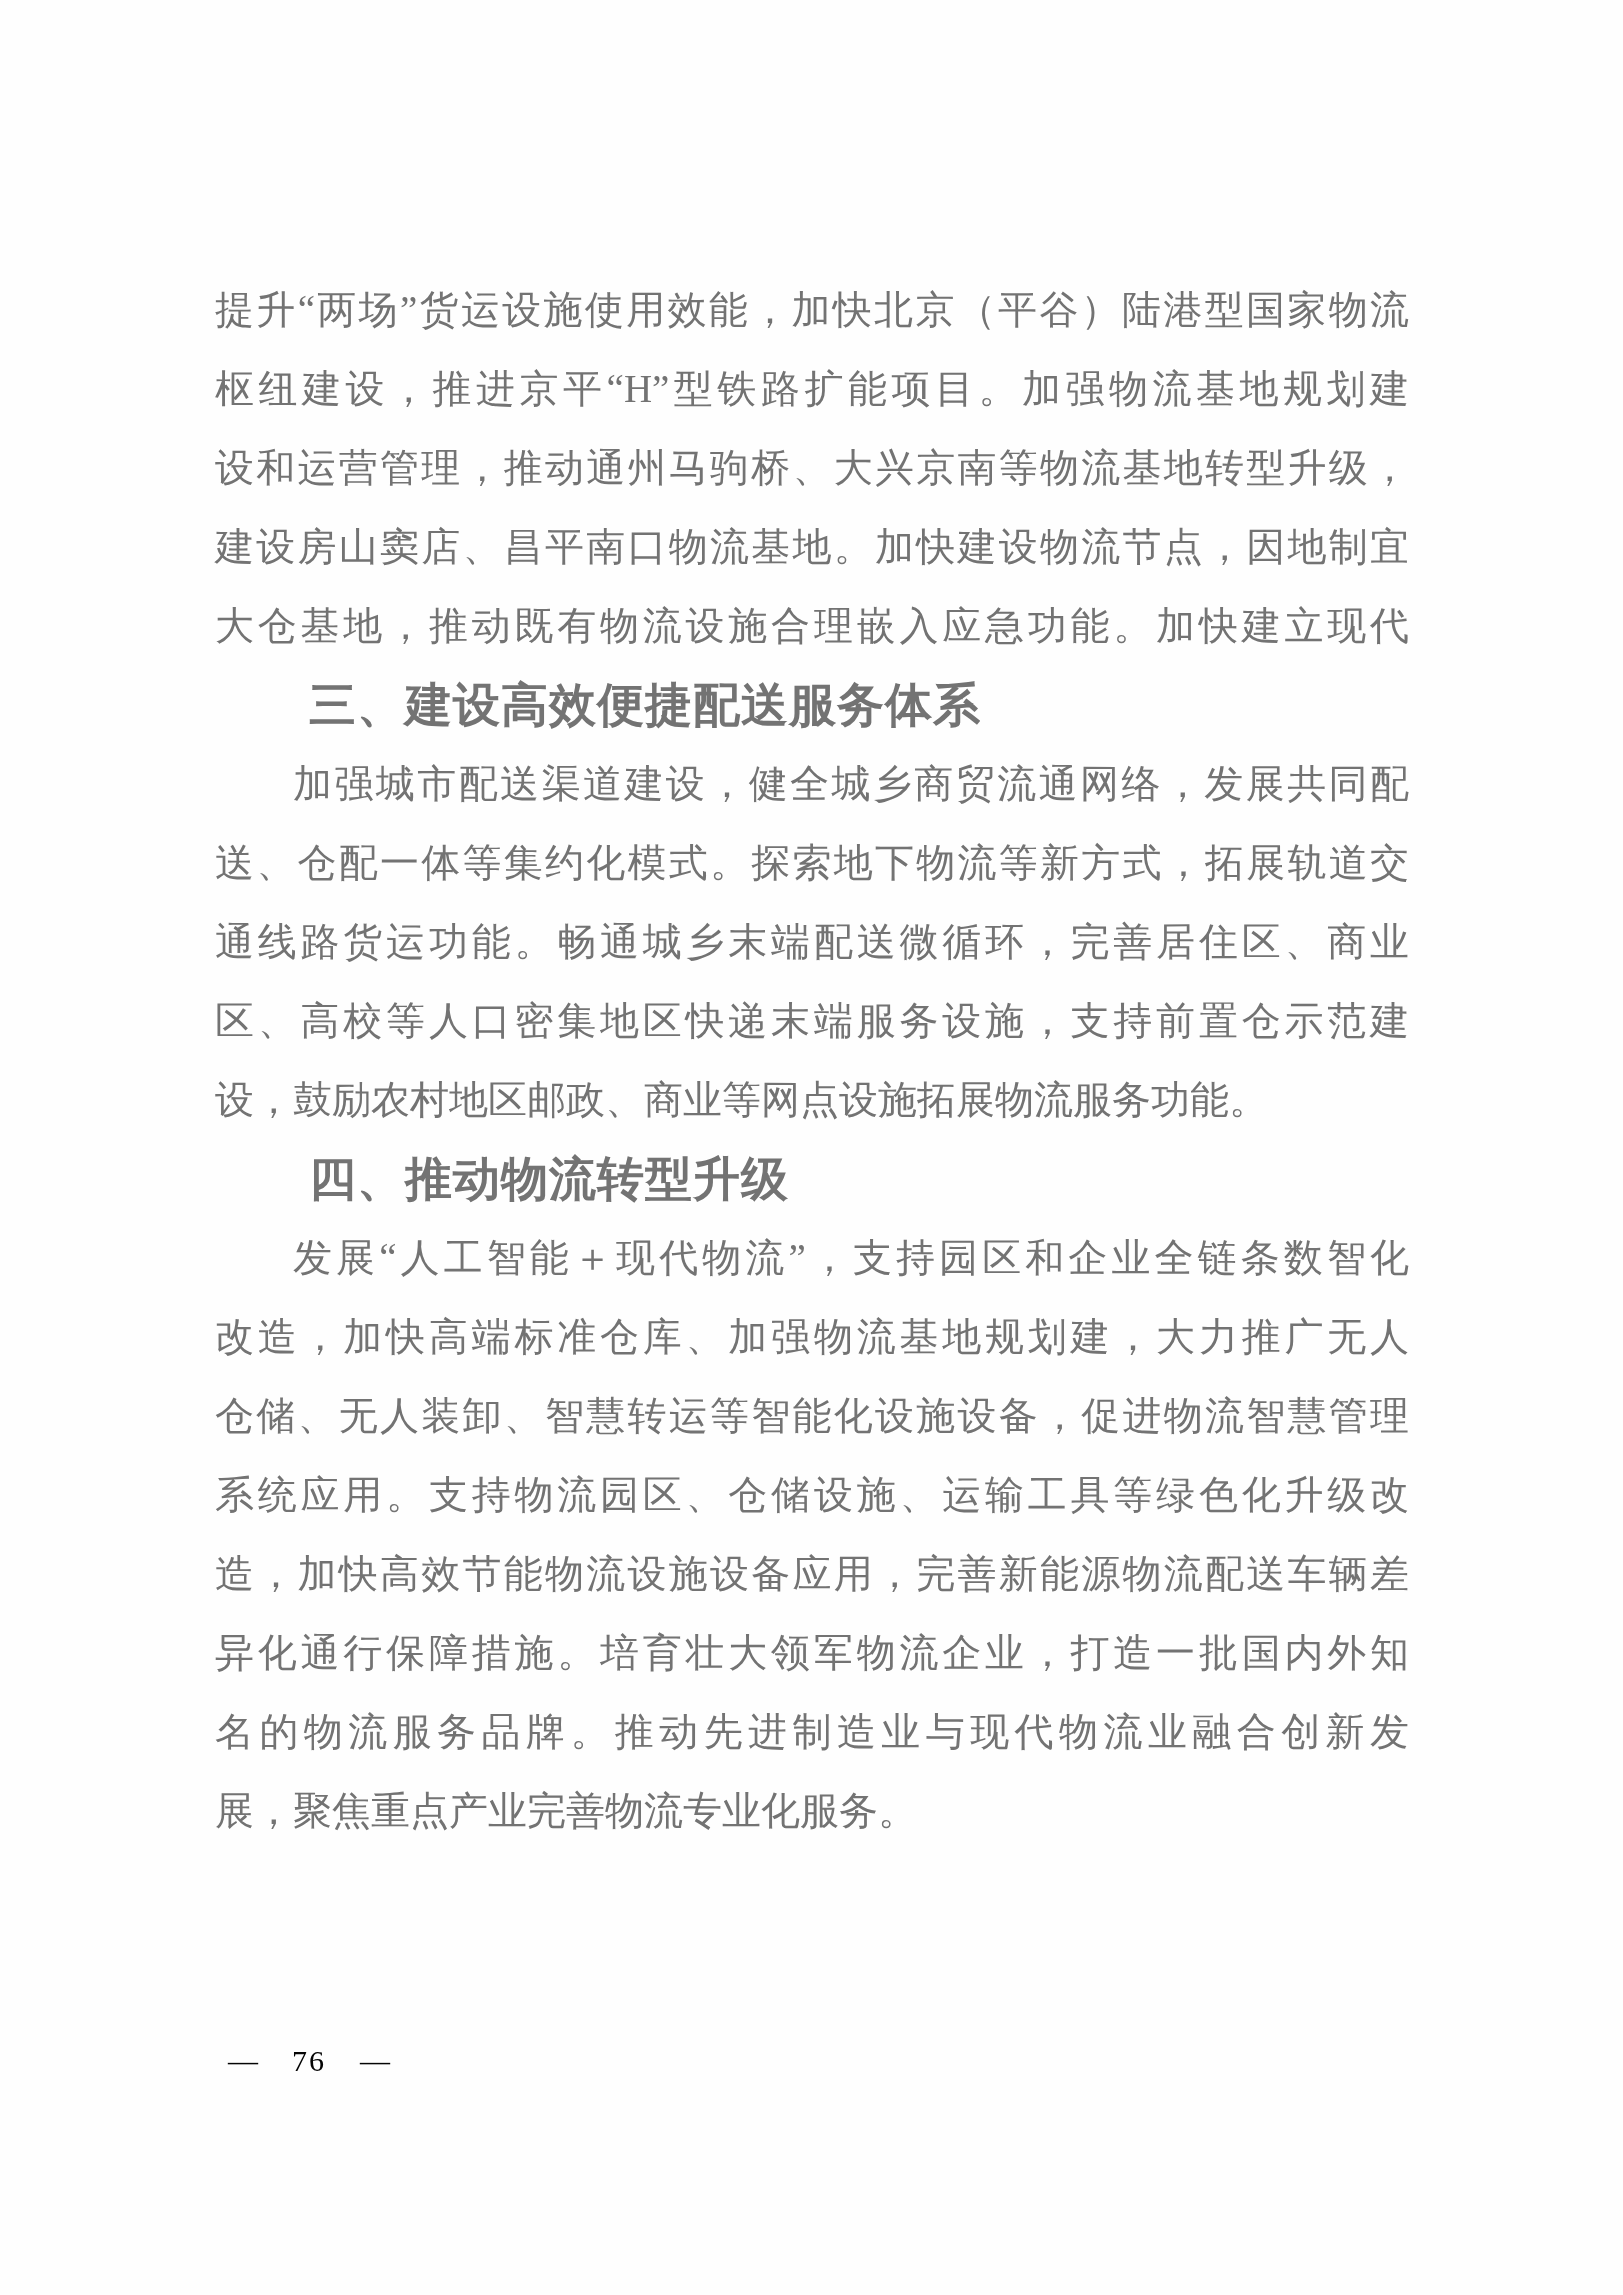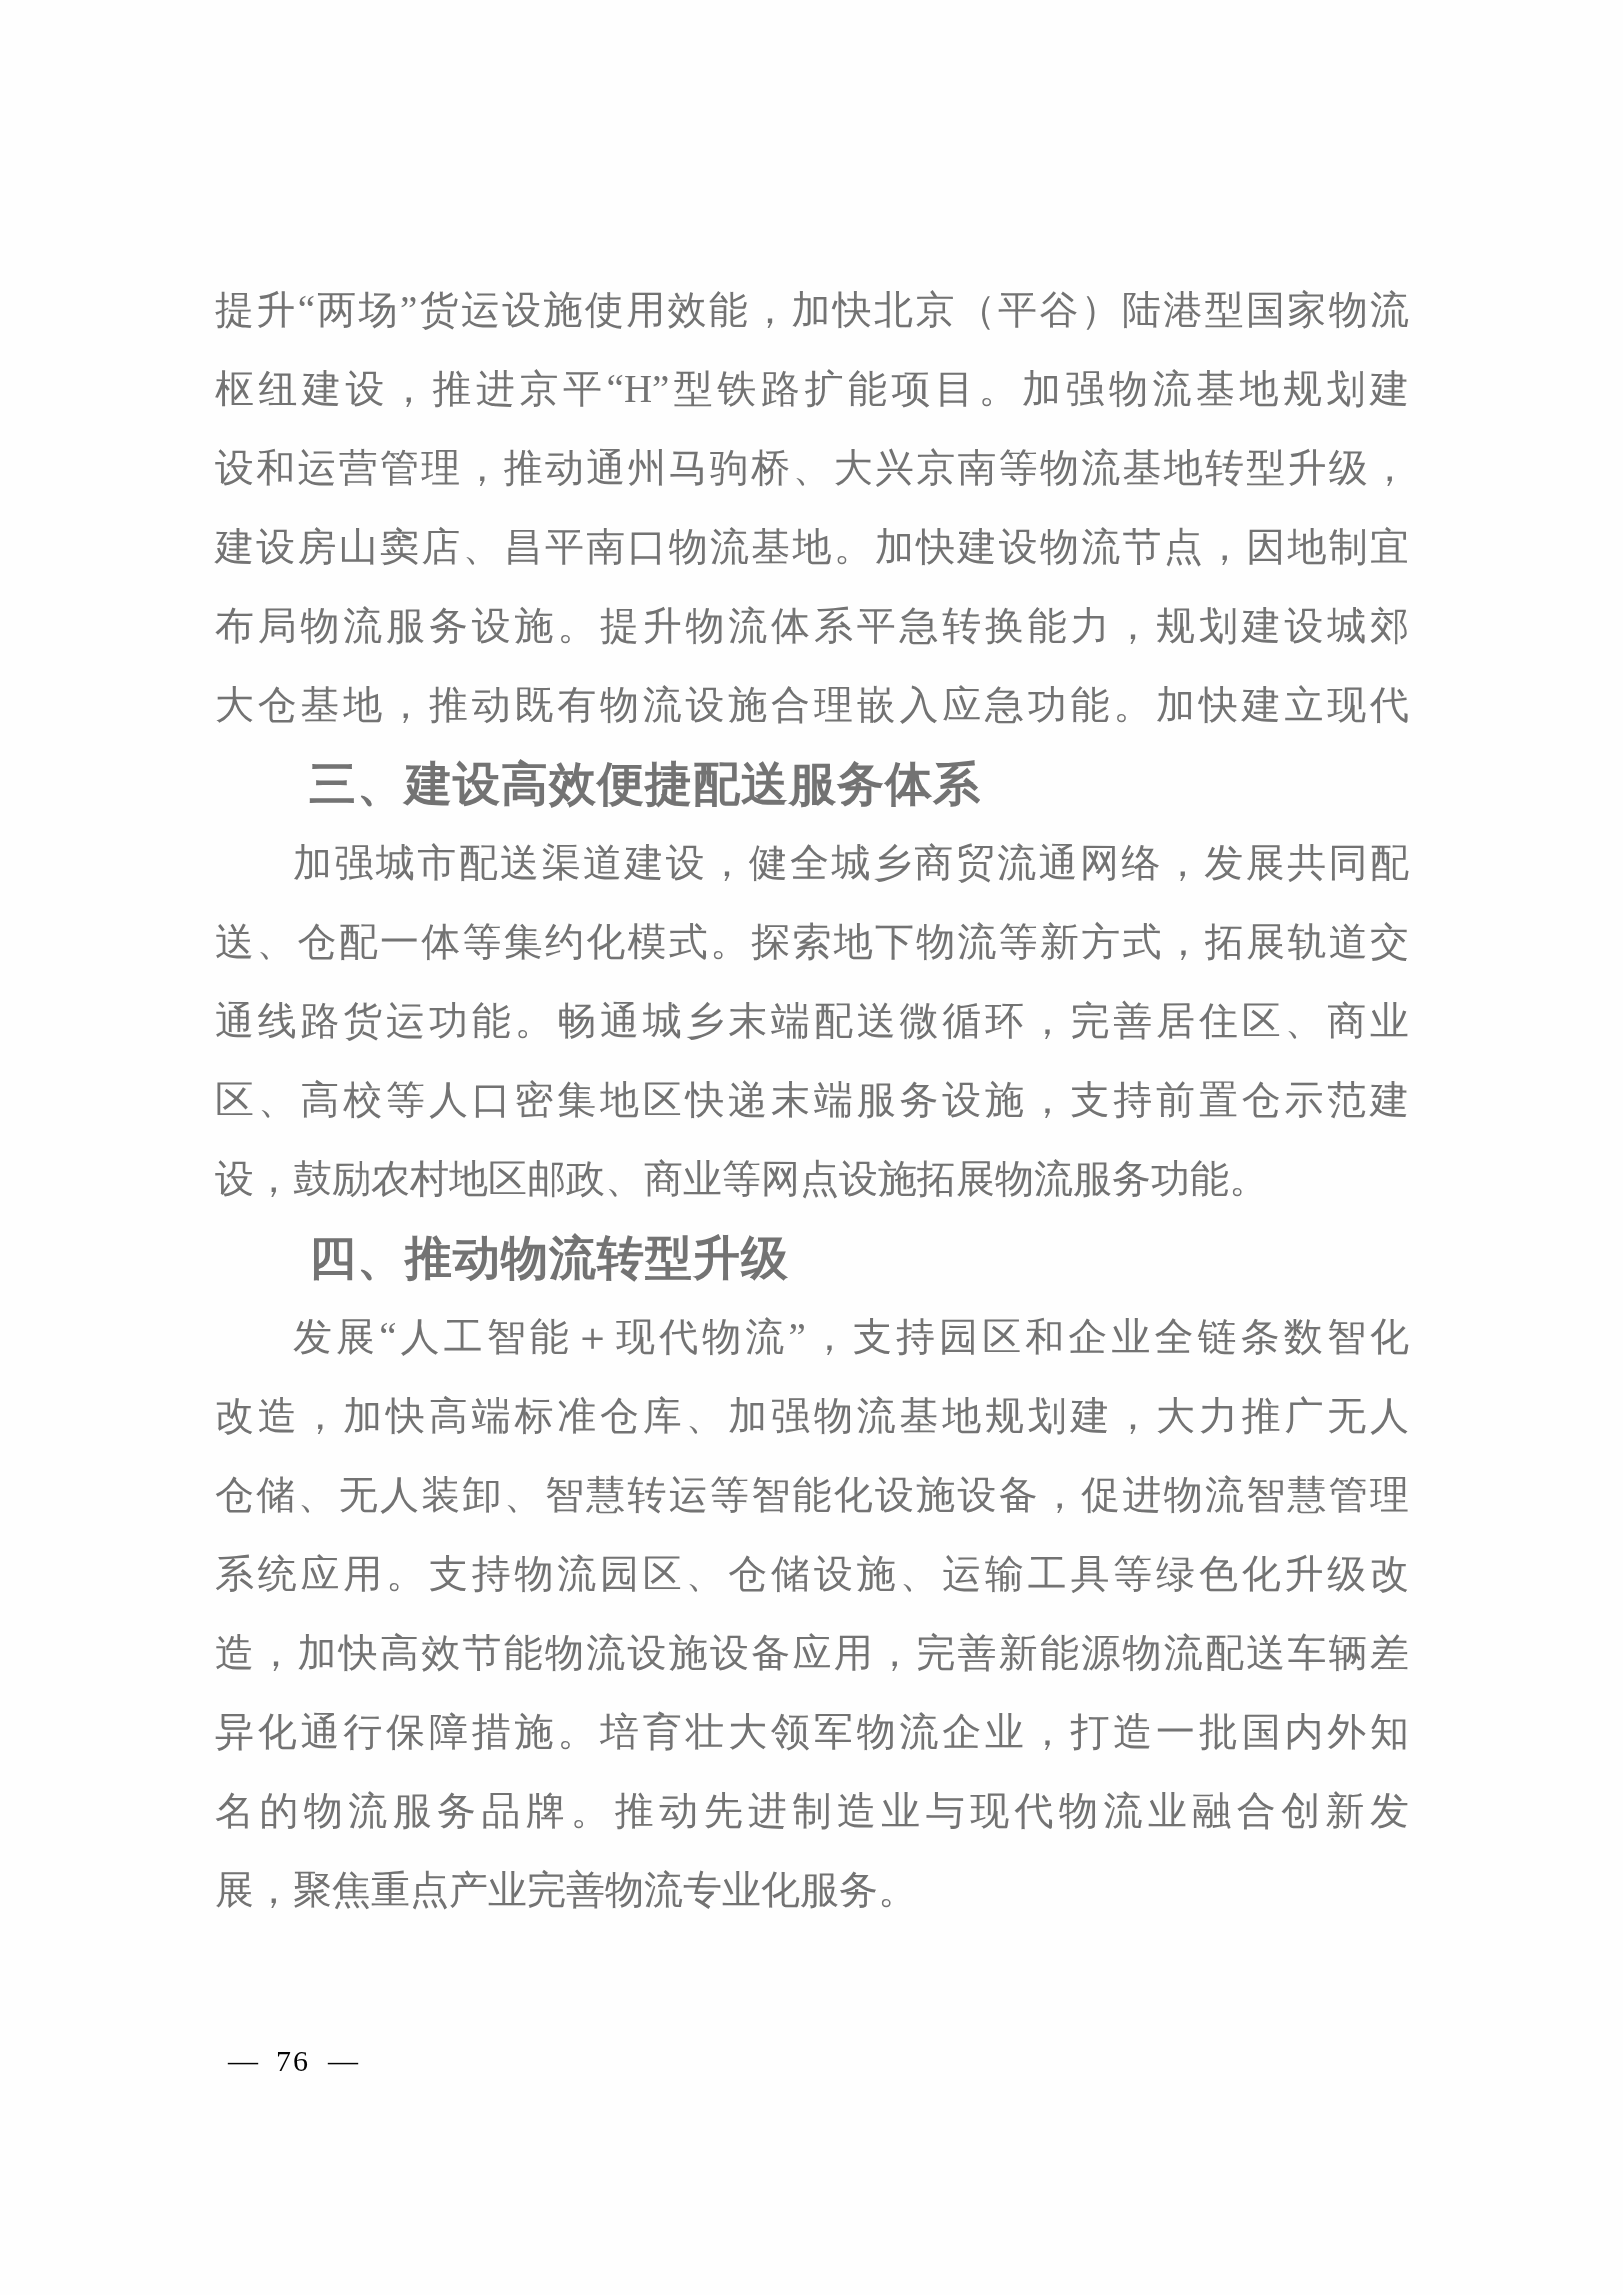--- a/index.html
+++ b/index.html
@@ -57,34 +57,33 @@
     font-size: 30px;
     line-height: 80px;
     color: #040404;
     white-space: nowrap;
   }
   .footer .dash {
     letter-spacing: 0;
   }
   .footer .num {
     display: inline-block;
-    margin: 0 18px;
+    margin: 0 34px;
     letter-spacing: 2px;
   }
 </style>
 </head>
 <body>
 
 <div class="page">
   <main class="body-block">
       <div class="line body">提升“两场”货运设施使用效能，加快北京（平谷）陆港型国家物流</div>
       <div class="line body">枢纽建设，推进京平“H”型铁路扩能项目。加强物流基地规划建</div>
       <div class="line body">设和运营管理，推动通州马驹桥、大兴京南等物流基地转型升级，</div>
       <div class="line body">建设房山窦店、昌平南口物流基地。加快建设物流节点，因地制宜</div>
-      <div class="line body">布局物流服务设施。提升物流体系平急转换能力，规划建设城郊</div>
       <div class="line body">大仓基地，推动既有物流设施合理嵌入应急功能。加快建立现代</div>
       <div class="line heading indent">三、建设高效便捷配送服务体系</div>
       <div class="line body indent">加强城市配送渠道建设，健全城乡商贸流通网络，发展共同配</div>
       <div class="line body">送、仓配一体等集约化模式。探索地下物流等新方式，拓展轨道交</div>
       <div class="line body">通线路货运功能。畅通城乡末端配送微循环，完善居住区、商业</div>
       <div class="line body">区、高校等人口密集地区快递末端服务设施，支持前置仓示范建</div>
       <div class="line body-end">设，鼓励农村地区邮政、商业等网点设施拓展物流服务功能。</div>
       <div class="line heading indent">四、推动物流转型升级</div>
       <div class="line body indent">发展“人工智能＋现代物流”，支持园区和企业全链条数智化</div>
       <div class="line body">改造，加快高端标准仓库、加强物流基地规划建，大力推广无人</div>

